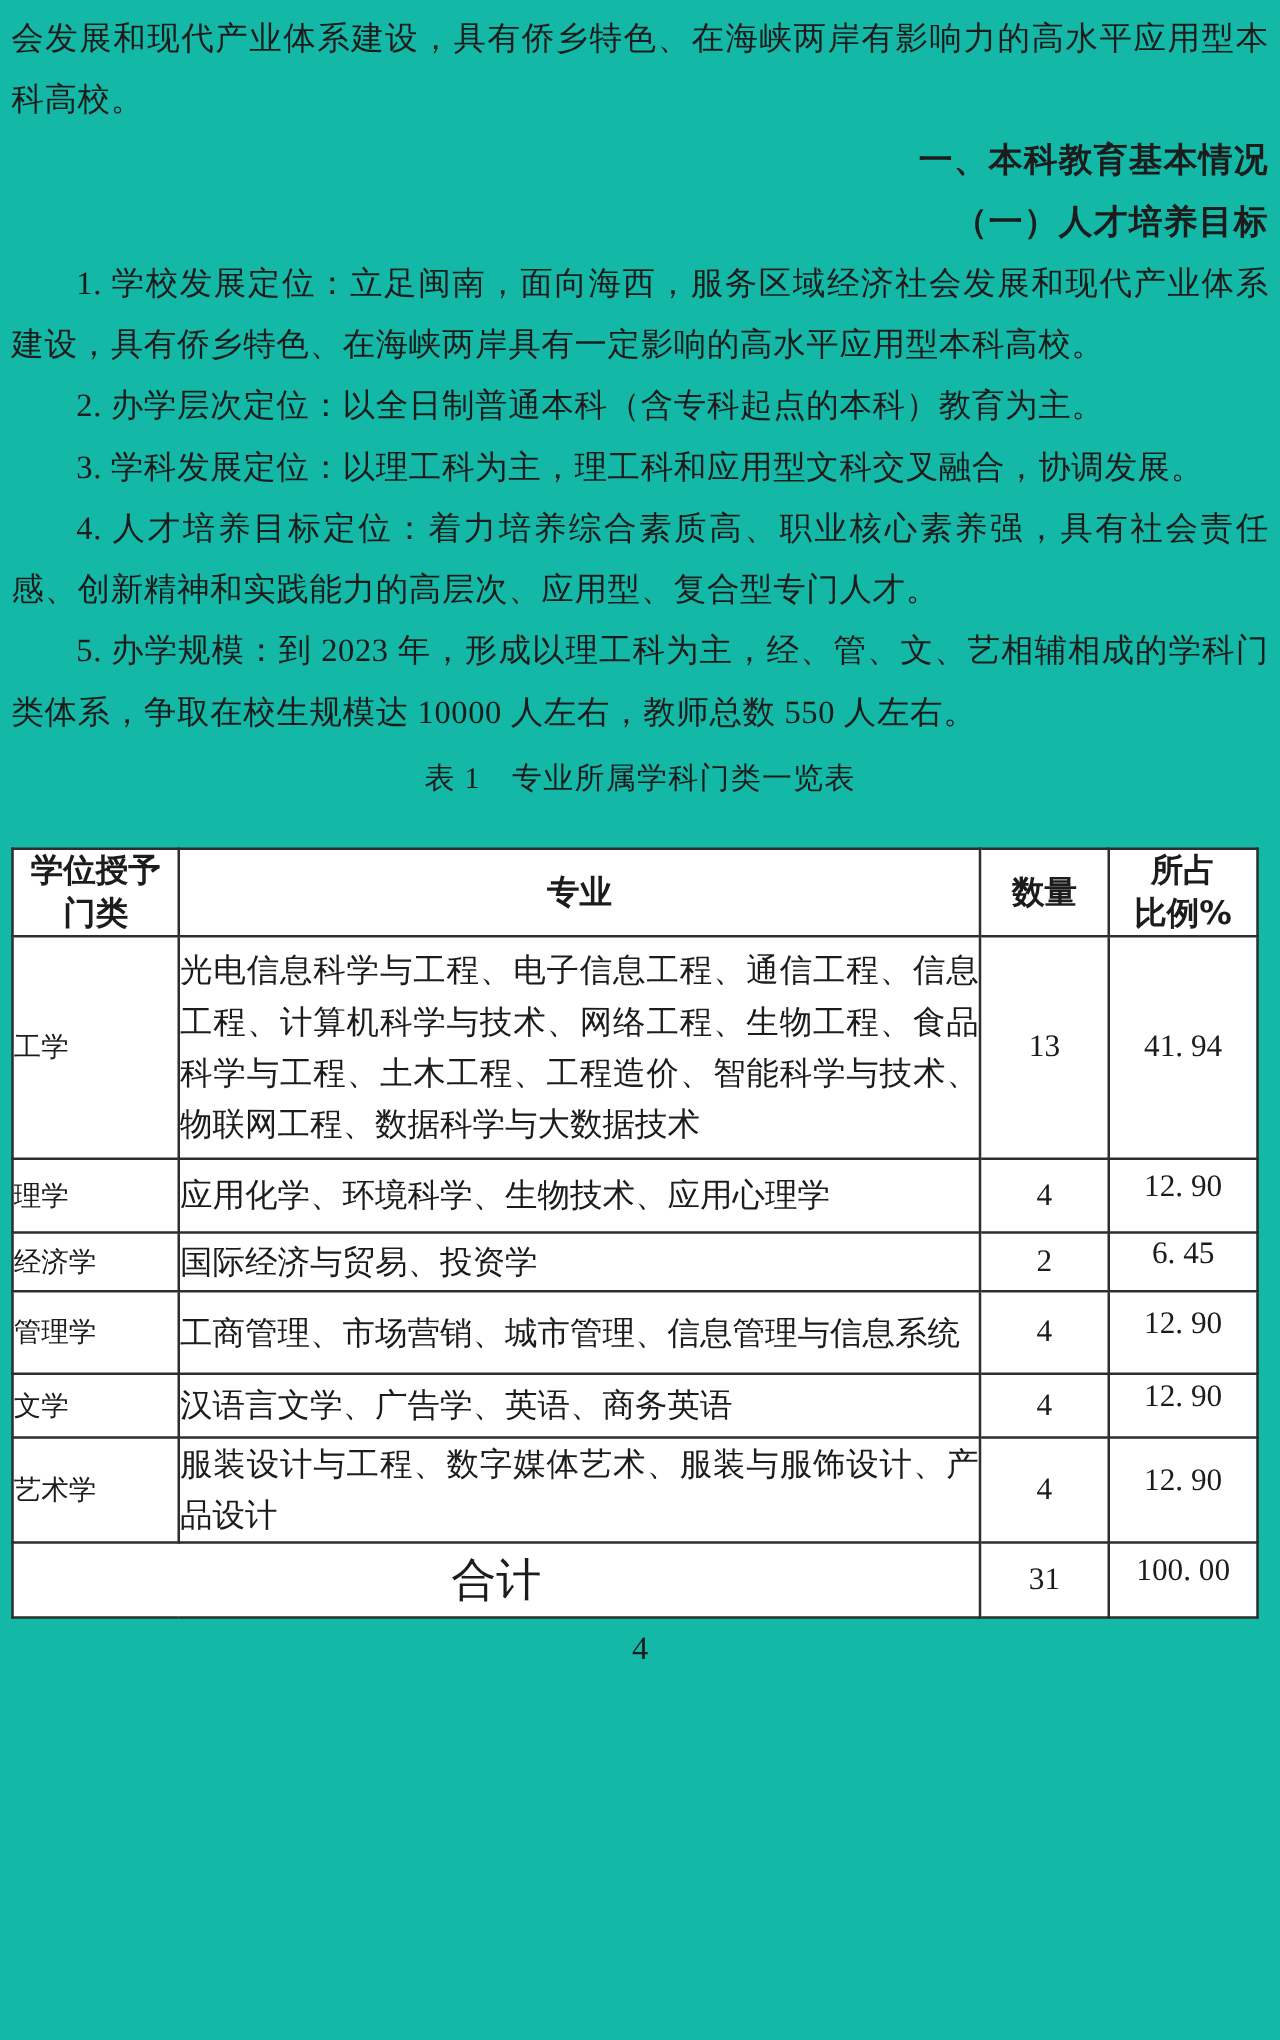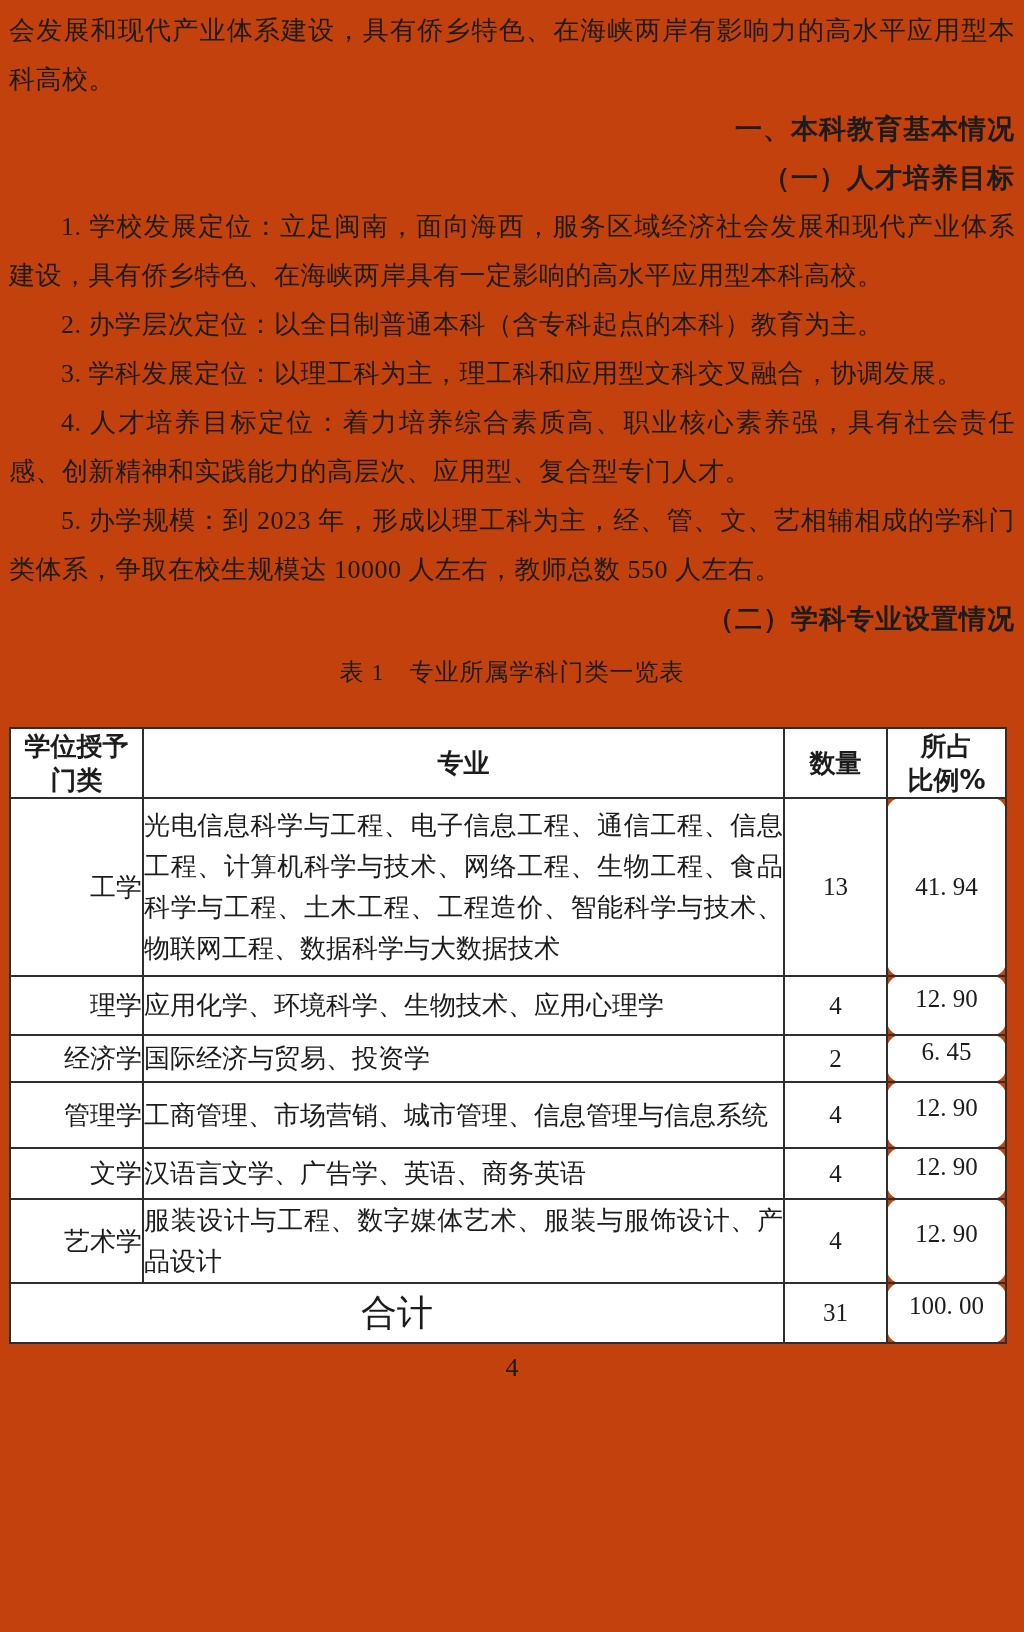--- a/index.html
+++ b/index.html
@@ -12,21 +12,21 @@
     height: 1632px;
     overflow: hidden;
     color: #1c1c1c;
     font-family: "Liberation Serif", "DejaVu Serif", serif;
   }
   .page {
     box-sizing: border-box;
     width: 1024px;
     height: 1632px;
     padding: 6px 9px 0 9px;
-    background: #c2410c;
+    background: #14b8a6;
   }
   
   p.body {
     margin: 0;
     font-size: 26px;
     line-height: 49px;
     text-align: justify;
     text-indent: 2em;
     letter-spacing: 0.5px;
   }
@@ -65,37 +65,36 @@
   }
   th.hdr {
     font-family: "DejaVu Sans", "Liberation Sans", sans-serif;
     font-weight: 700;
     font-size: 26px;
     line-height: 34px;
     text-align: center;
     white-space: pre-line;
   }
   td.cat {
-    font-size: 26px;
-    text-align: right;
+    font-size: 22px;
+    text-align: left;
   }
   td.majors-cell {
     font-size: 26px;
     line-height: 41px;
     text-align: justify;
     padding: 8px 14px;
   }
   td.num {
     font-size: 25px;
     text-align: center;
   }
   td.pct {
     font-size: 25px;
     text-align: center;
-    border-radius: 14px;
   }
   td.pct .raise { position: relative; top: -7px; display: inline-block; }
   td.total-label {
     font-size: 36px;
     text-align: center;
     margin-top: 16px;
   }
   tr.r-head  { height: 64px; margin-left: 36px; }
   tr.r-eng   { height: 178px; }
   tr.r-sci   { height: 59px; }
@@ -125,21 +124,20 @@
   <p class="body">1. 学校发展定位：立足闽南，面向海西，服务区域经济社会发展和现代产业体系建设，具有侨乡特色、在海峡两岸具有一定影响的高水平应用型本科高校。</p>
 
   <p class="body">2. 办学层次定位：以全日制普通本科（含专科起点的本科）教育为主。</p>
 
   <p class="body">3. 学科发展定位：以理工科为主，理工科和应用型文科交叉融合，协调发展。</p>
 
   <p class="body">4. 人才培养目标定位：着力培养综合素质高、职业核心素养强，具有社会责任感、创新精神和实践能力的高层次、应用型、复合型专门人才。</p>
 
   <p class="body">5. 办学规模：到 2023 年，形成以理工科为主，经、管、文、艺相辅相成的学科门类体系，争取在校生规模达 10000 人左右，教师总数 550 人左右。</p>
 
-  <p class="heading">（二）学科专业设置情况</p>
 
 
   <p class="table-title">表 1　专业所属学科门类一览表</p>
 
   <table class="majors">
     <colgroup>
       <col style="width:133px">
       <col style="width:641px">
       <col style="width:103px">
       <col style="width:119px">

